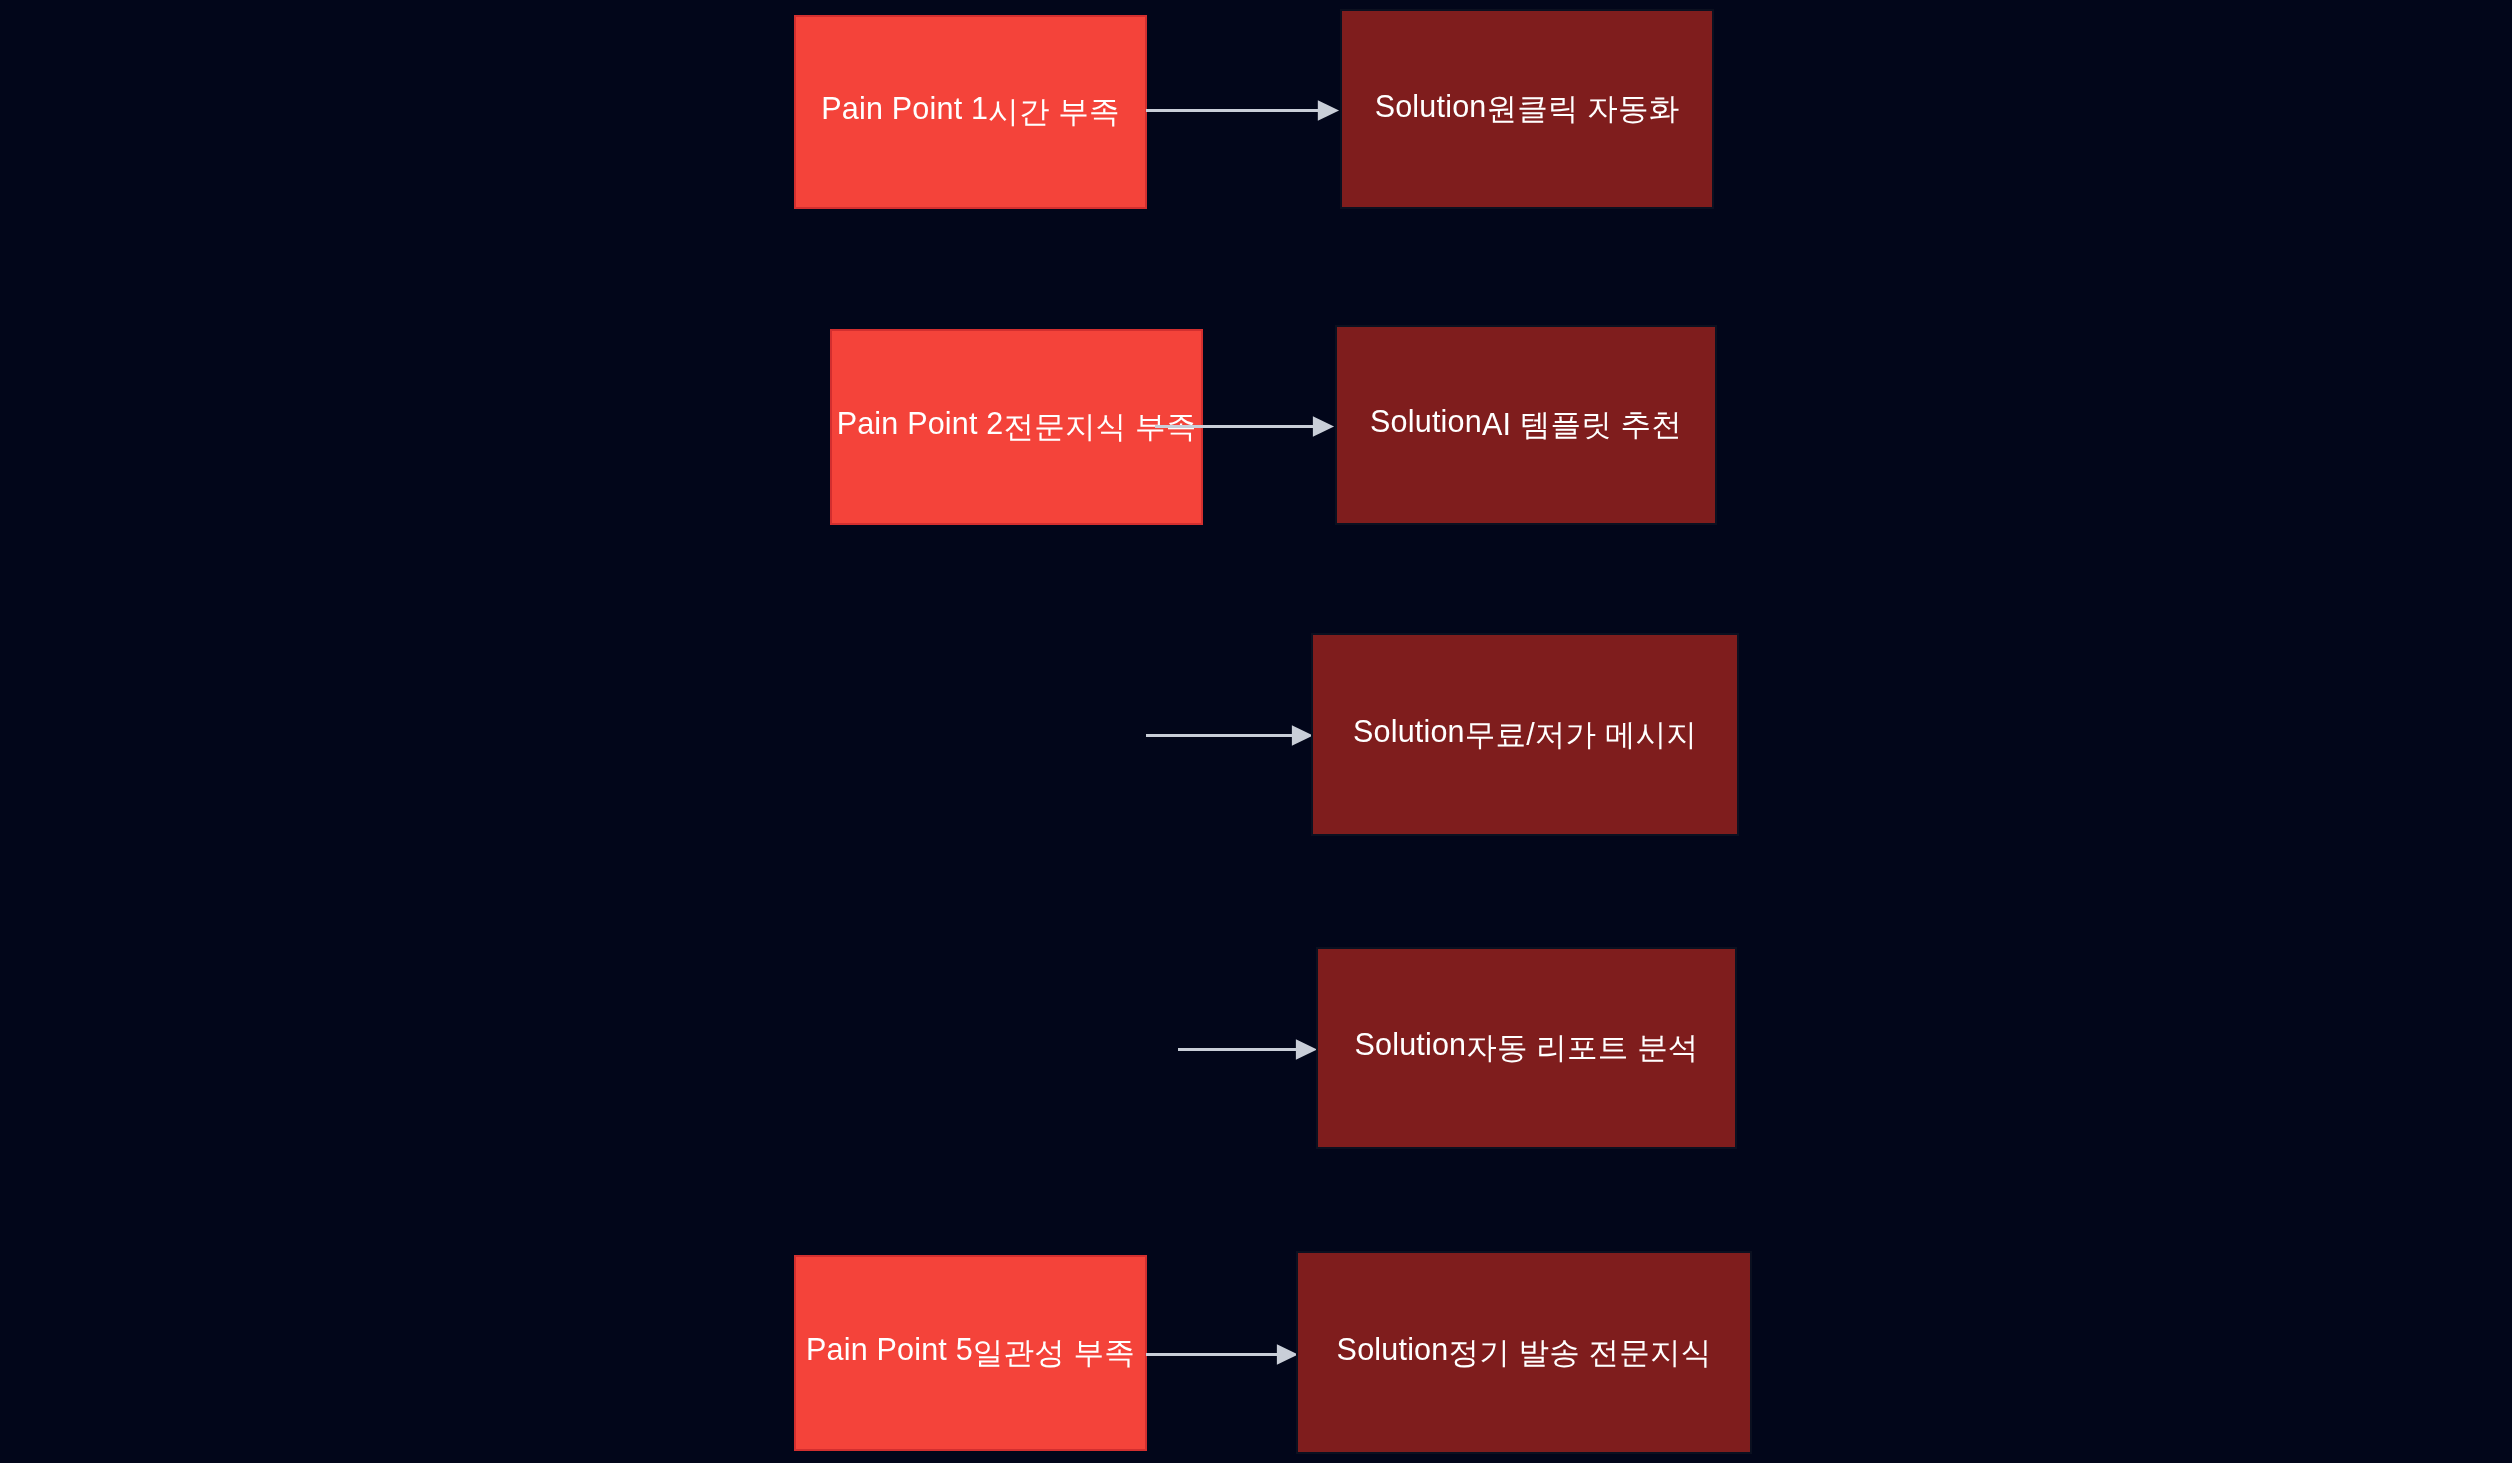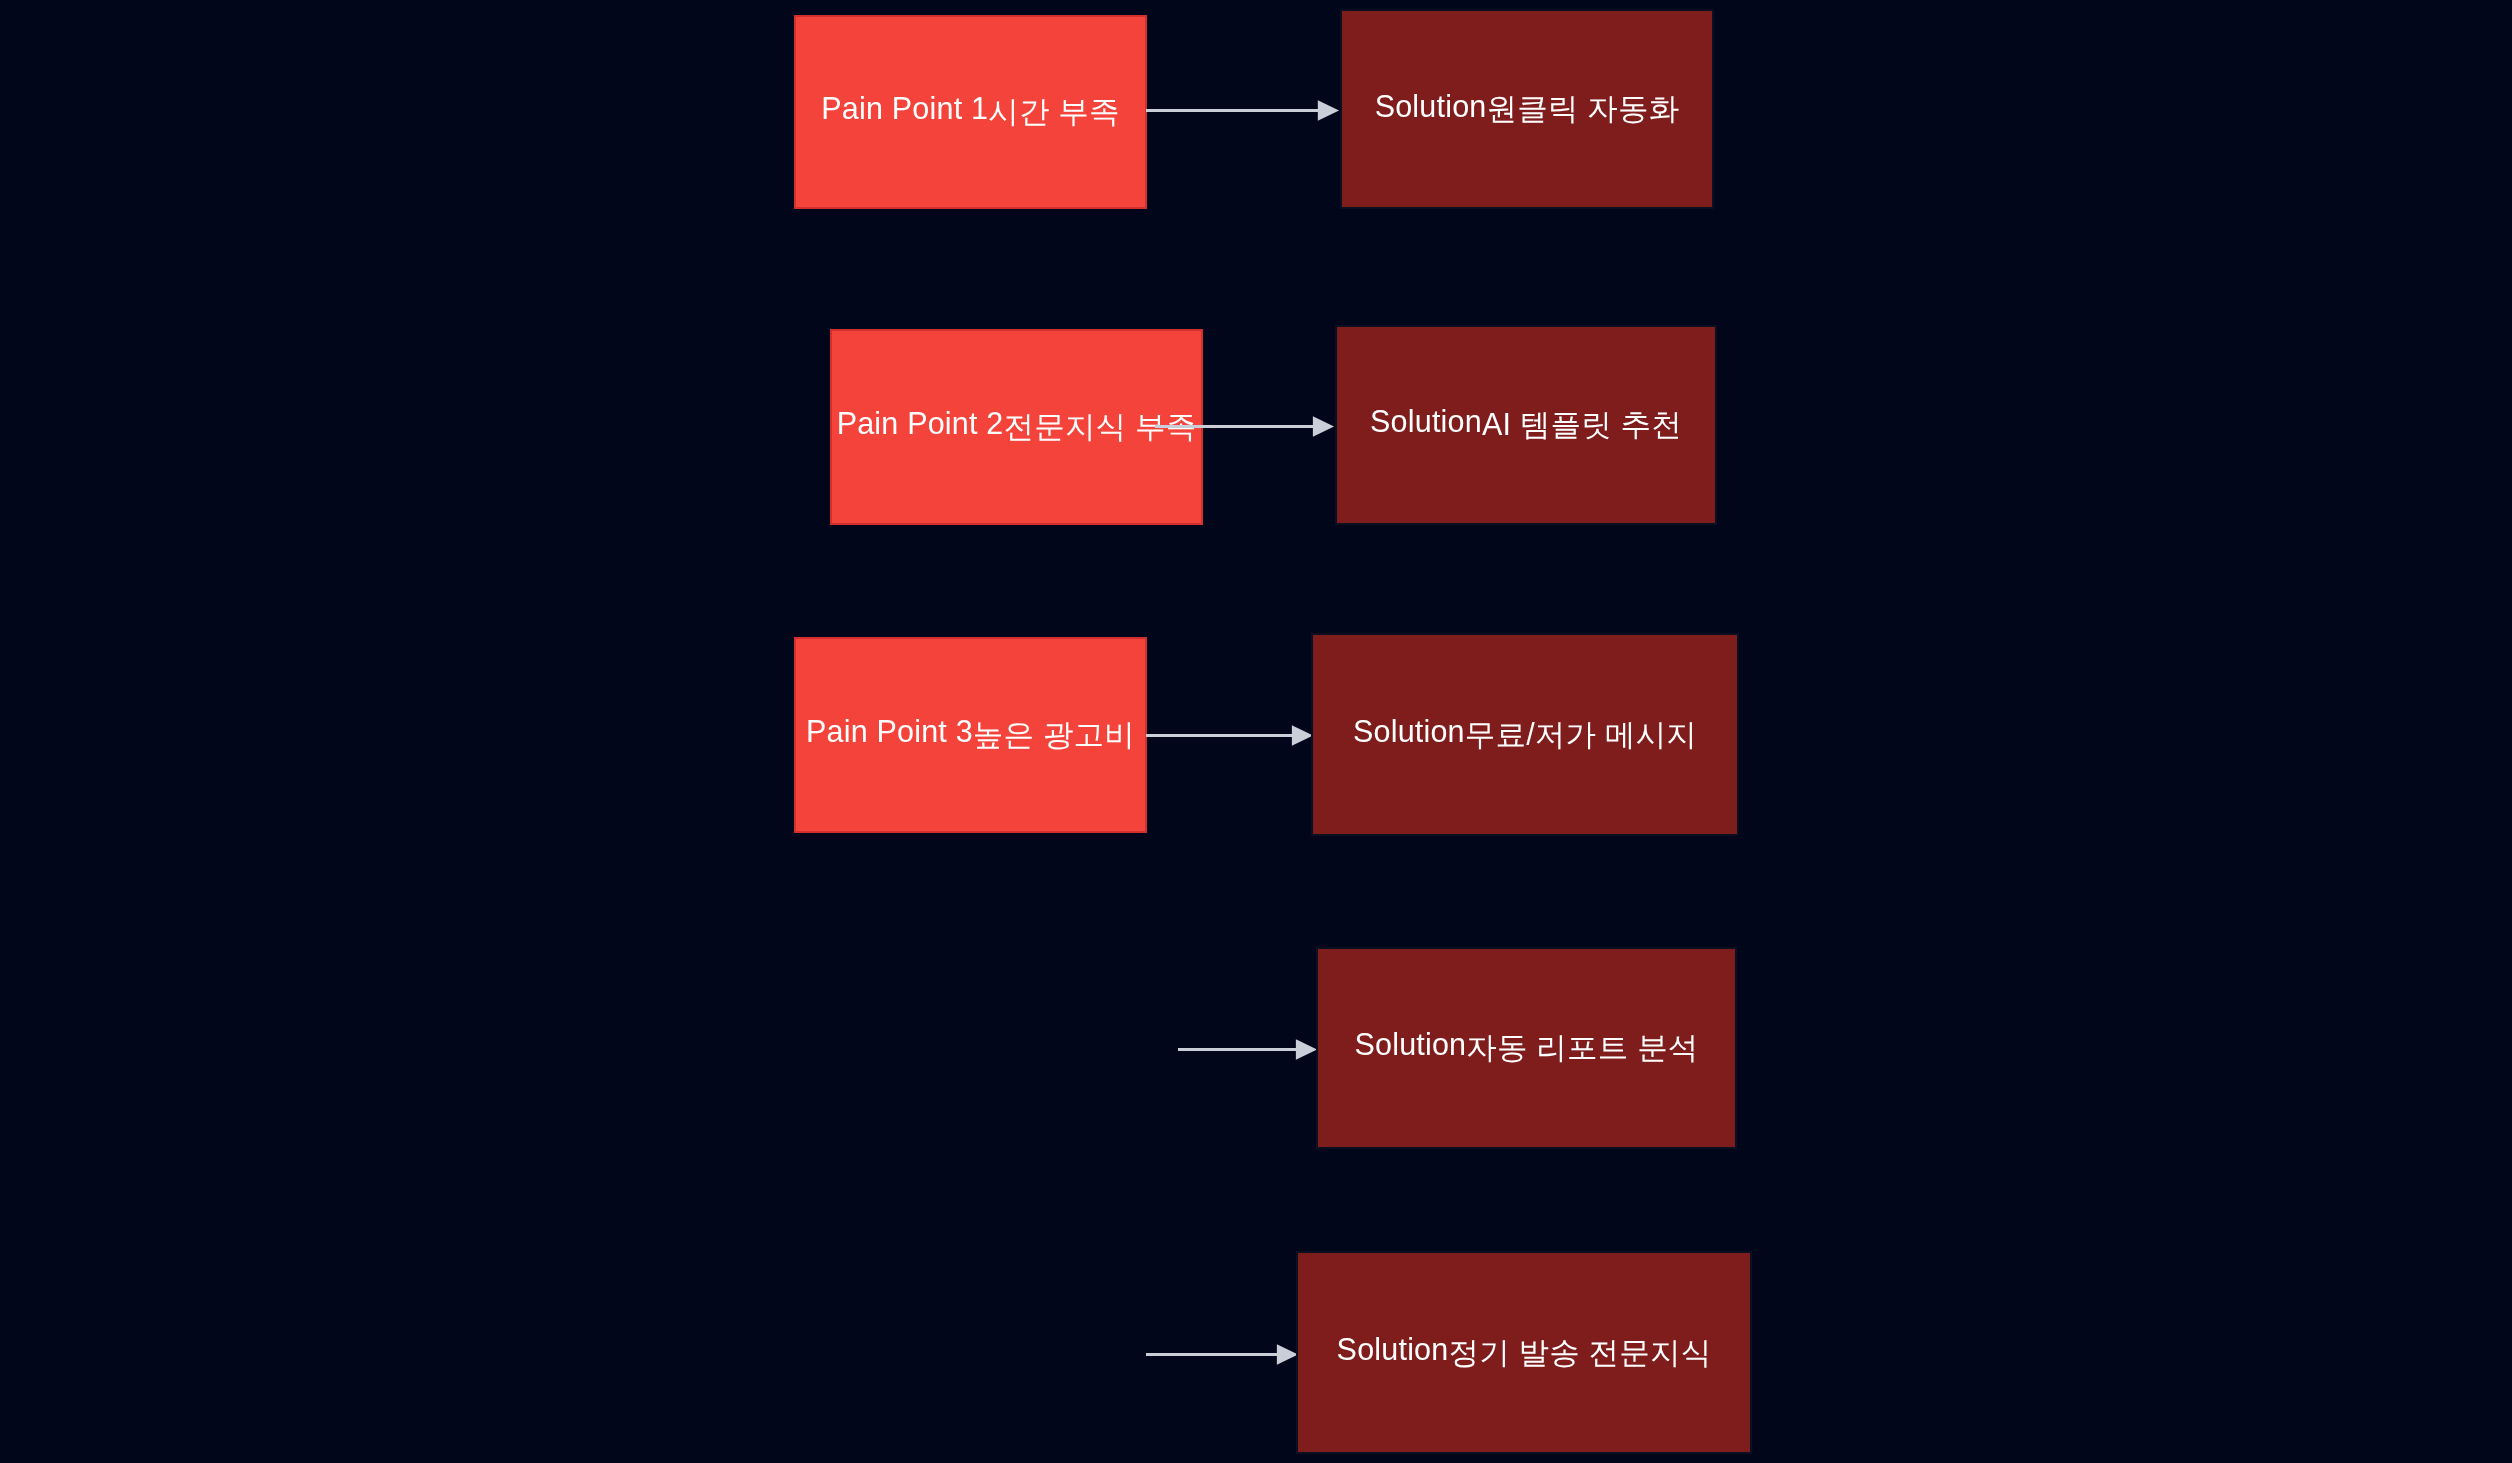--- a/index.html
+++ b/index.html
@@ -105,24 +105,20 @@
         <polygon points="171,9 194,20 171,31" fill="#c9ced8"></polygon>
       </svg>
     </div>
     <div class="node solution" style="left:1335px;top:14.8px;width:382px;height:200px;font-size:30.5px;">
       <span class="node-line title">Solution</span>
       <span class="node-line detail">AI 템플릿 추천</span>
     </div>
   </div>
 
   <div class="row" style="top:620px;height:222px;">
-    <div class="node pain" style="left:794px;top:16.6px;width:353px;height:196px;font-size:30.5px;">
-      <span class="node-line title">Pain Point 3</span>
-      <span class="node-line detail">높은 광고비</span>
-    </div>
     <div class="connector" style="left:1146px;top:97px;width:168px;">
       <svg viewBox="0 0 182 40" preserveAspectRatio="none">
         <line x1="0" y1="20" x2="160" y2="20" stroke="#c9ced8" stroke-width="3"></line>
         <polygon points="158,9 181,20 158,31" fill="#c9ced8"></polygon>
       </svg>
     </div>
     <div class="node solution" style="left:1311px;top:13px;width:428px;height:203px;font-size:30.5px;">
       <span class="node-line title">Solution</span>
       <span class="node-line detail">무료/저가 메시지</span>
     </div>
@@ -135,20 +131,24 @@
         <polygon points="128,9 151,20 128,31" fill="#c9ced8"></polygon>
       </svg>
     </div>
     <div class="node solution" style="left:1316px;top:16.6px;width:421px;height:202px;font-size:30.5px;">
       <span class="node-line title">Solution</span>
       <span class="node-line detail">자동 리포트 분석</span>
     </div>
   </div>
 
   <div class="row" style="top:1240px;height:223px;">
+    <div class="node pain" style="left:794px;top:14.8px;width:353px;height:196px;font-size:30.5px;">
+      <span class="node-line title">Pain Point 5</span>
+      <span class="node-line detail">일관성 부족</span>
+    </div>
     <div class="connector" style="left:1146px;top:96px;width:153px;">
       <svg viewBox="0 0 166 40" preserveAspectRatio="none">
         <line x1="0" y1="20" x2="144" y2="20" stroke="#c9ced8" stroke-width="3"></line>
         <polygon points="142,9 165,20 142,31" fill="#c9ced8"></polygon>
       </svg>
     </div>
     <div class="node solution" style="left:1296px;top:11px;width:456px;height:203px;font-size:30.5px;">
       <span class="node-line title">Solution</span>
       <span class="node-line detail">정기 발송 전문지식</span>
     </div>

